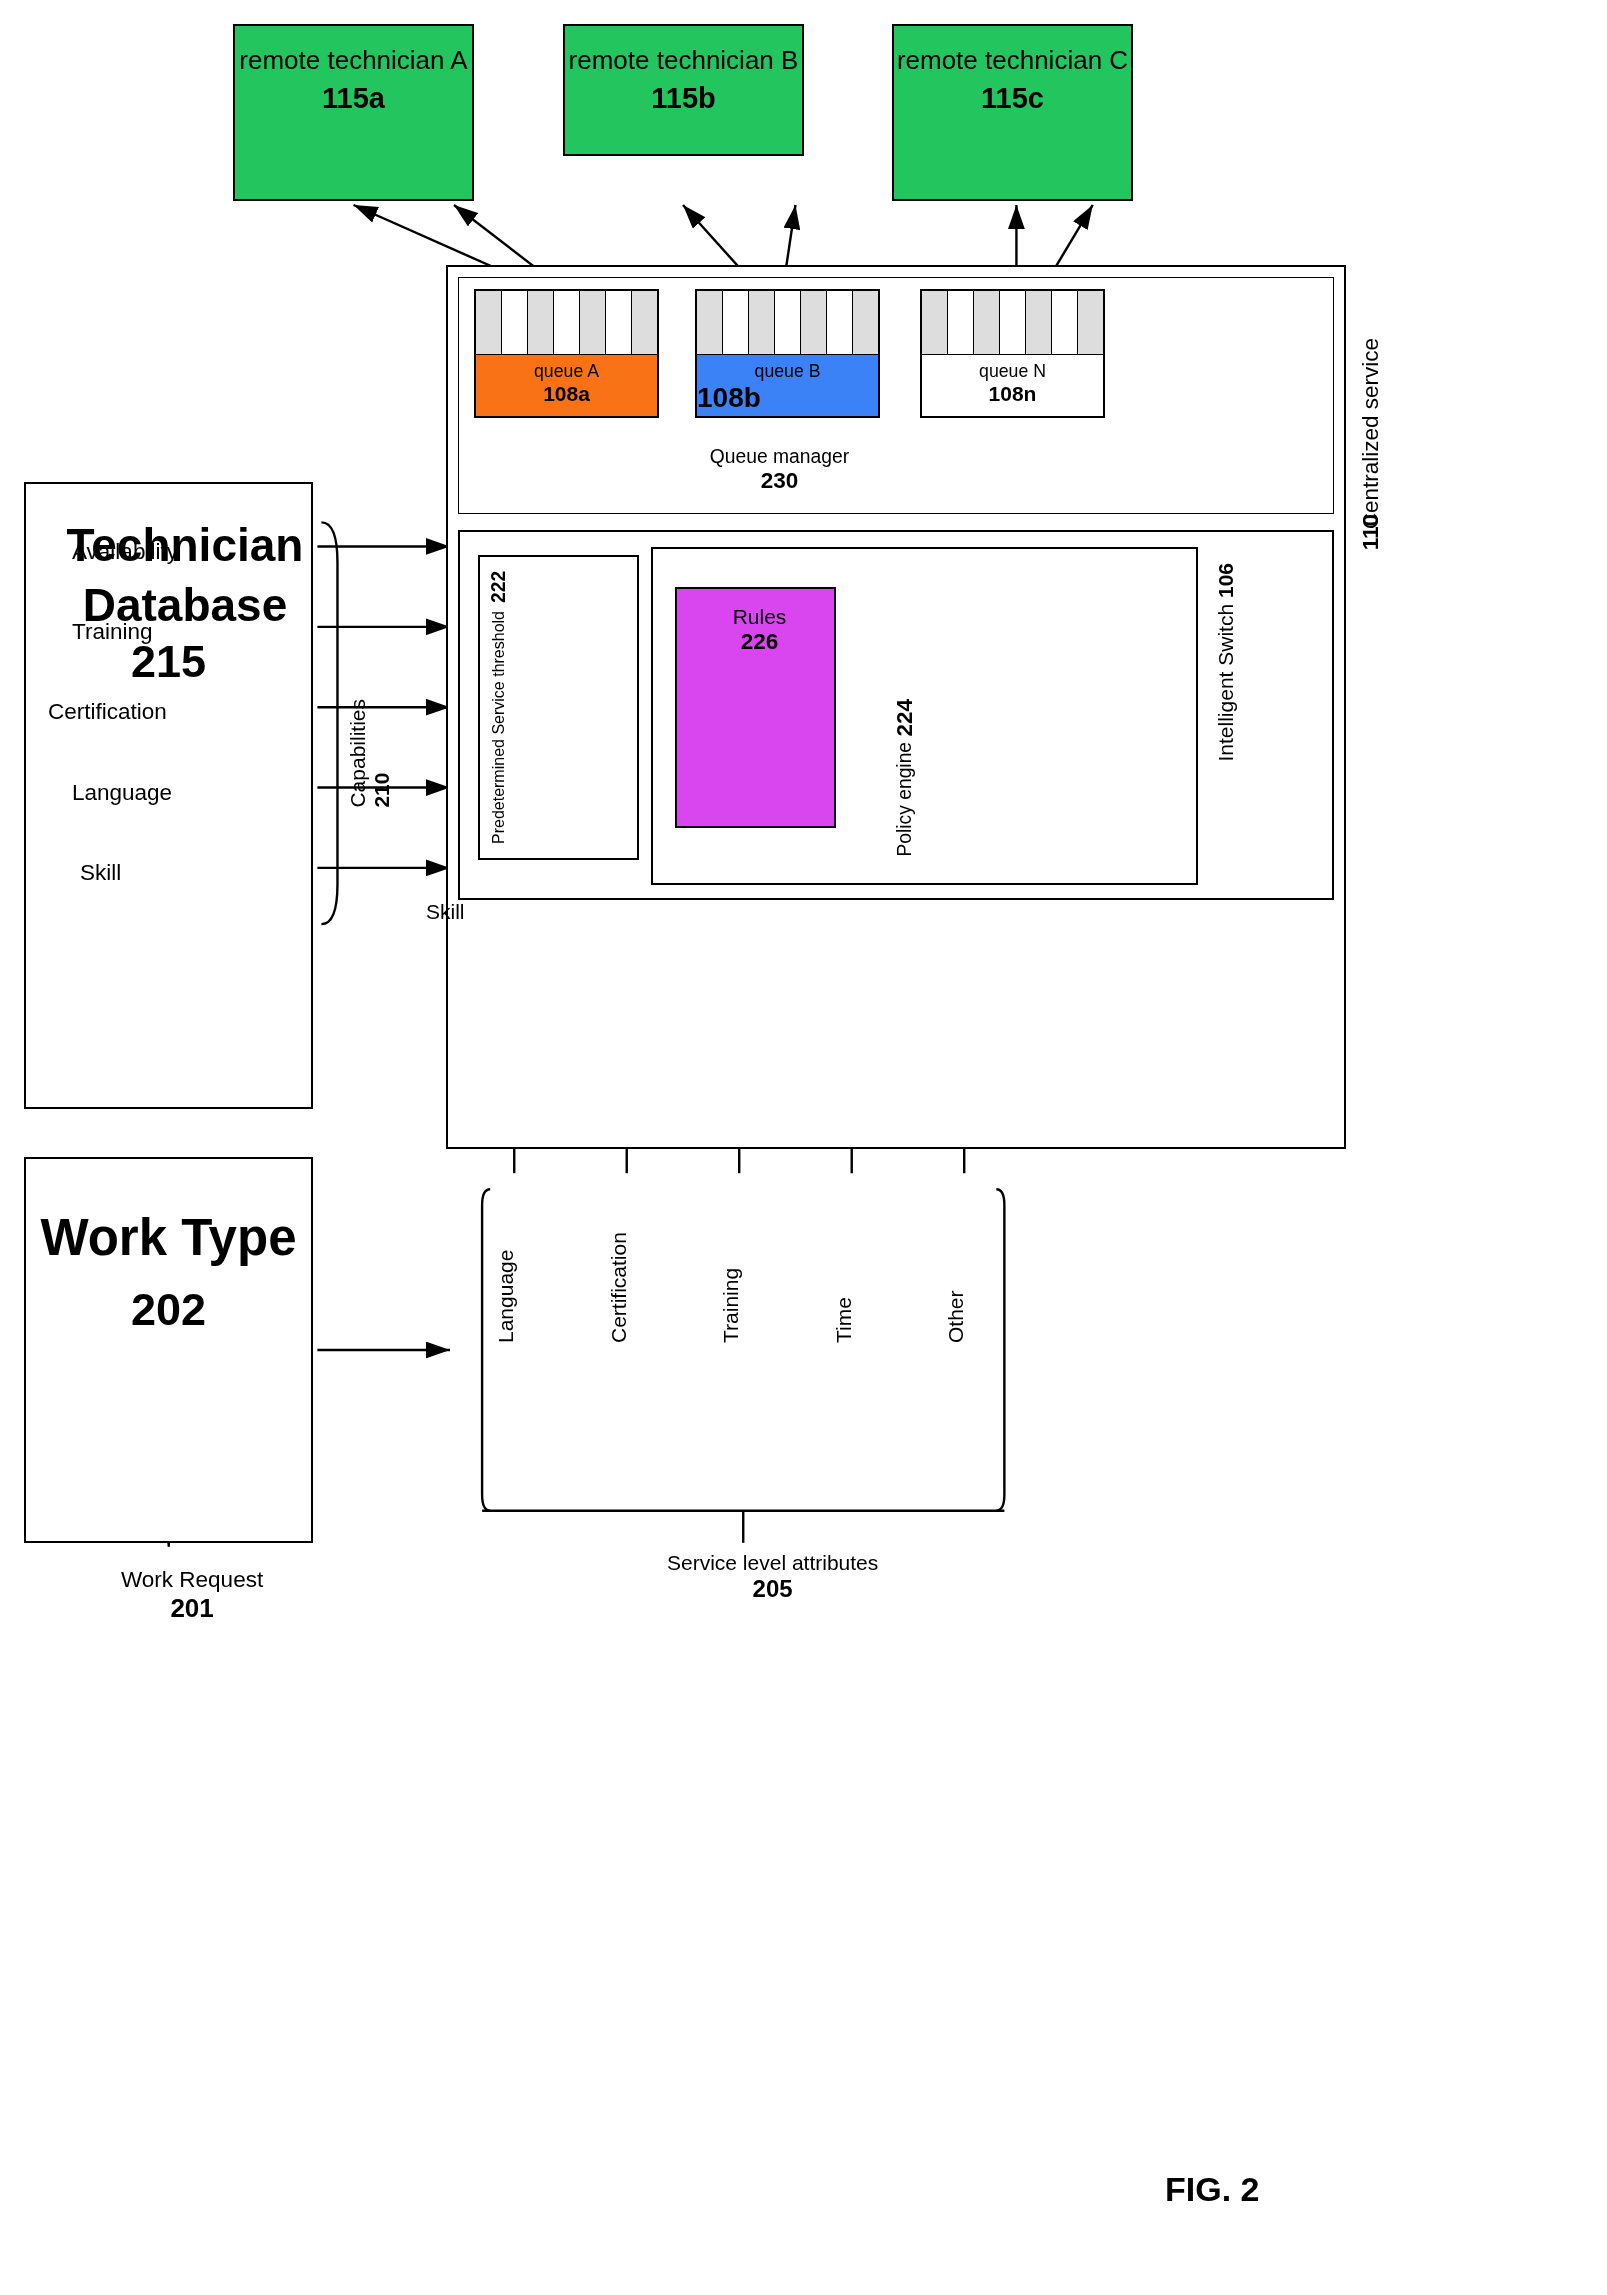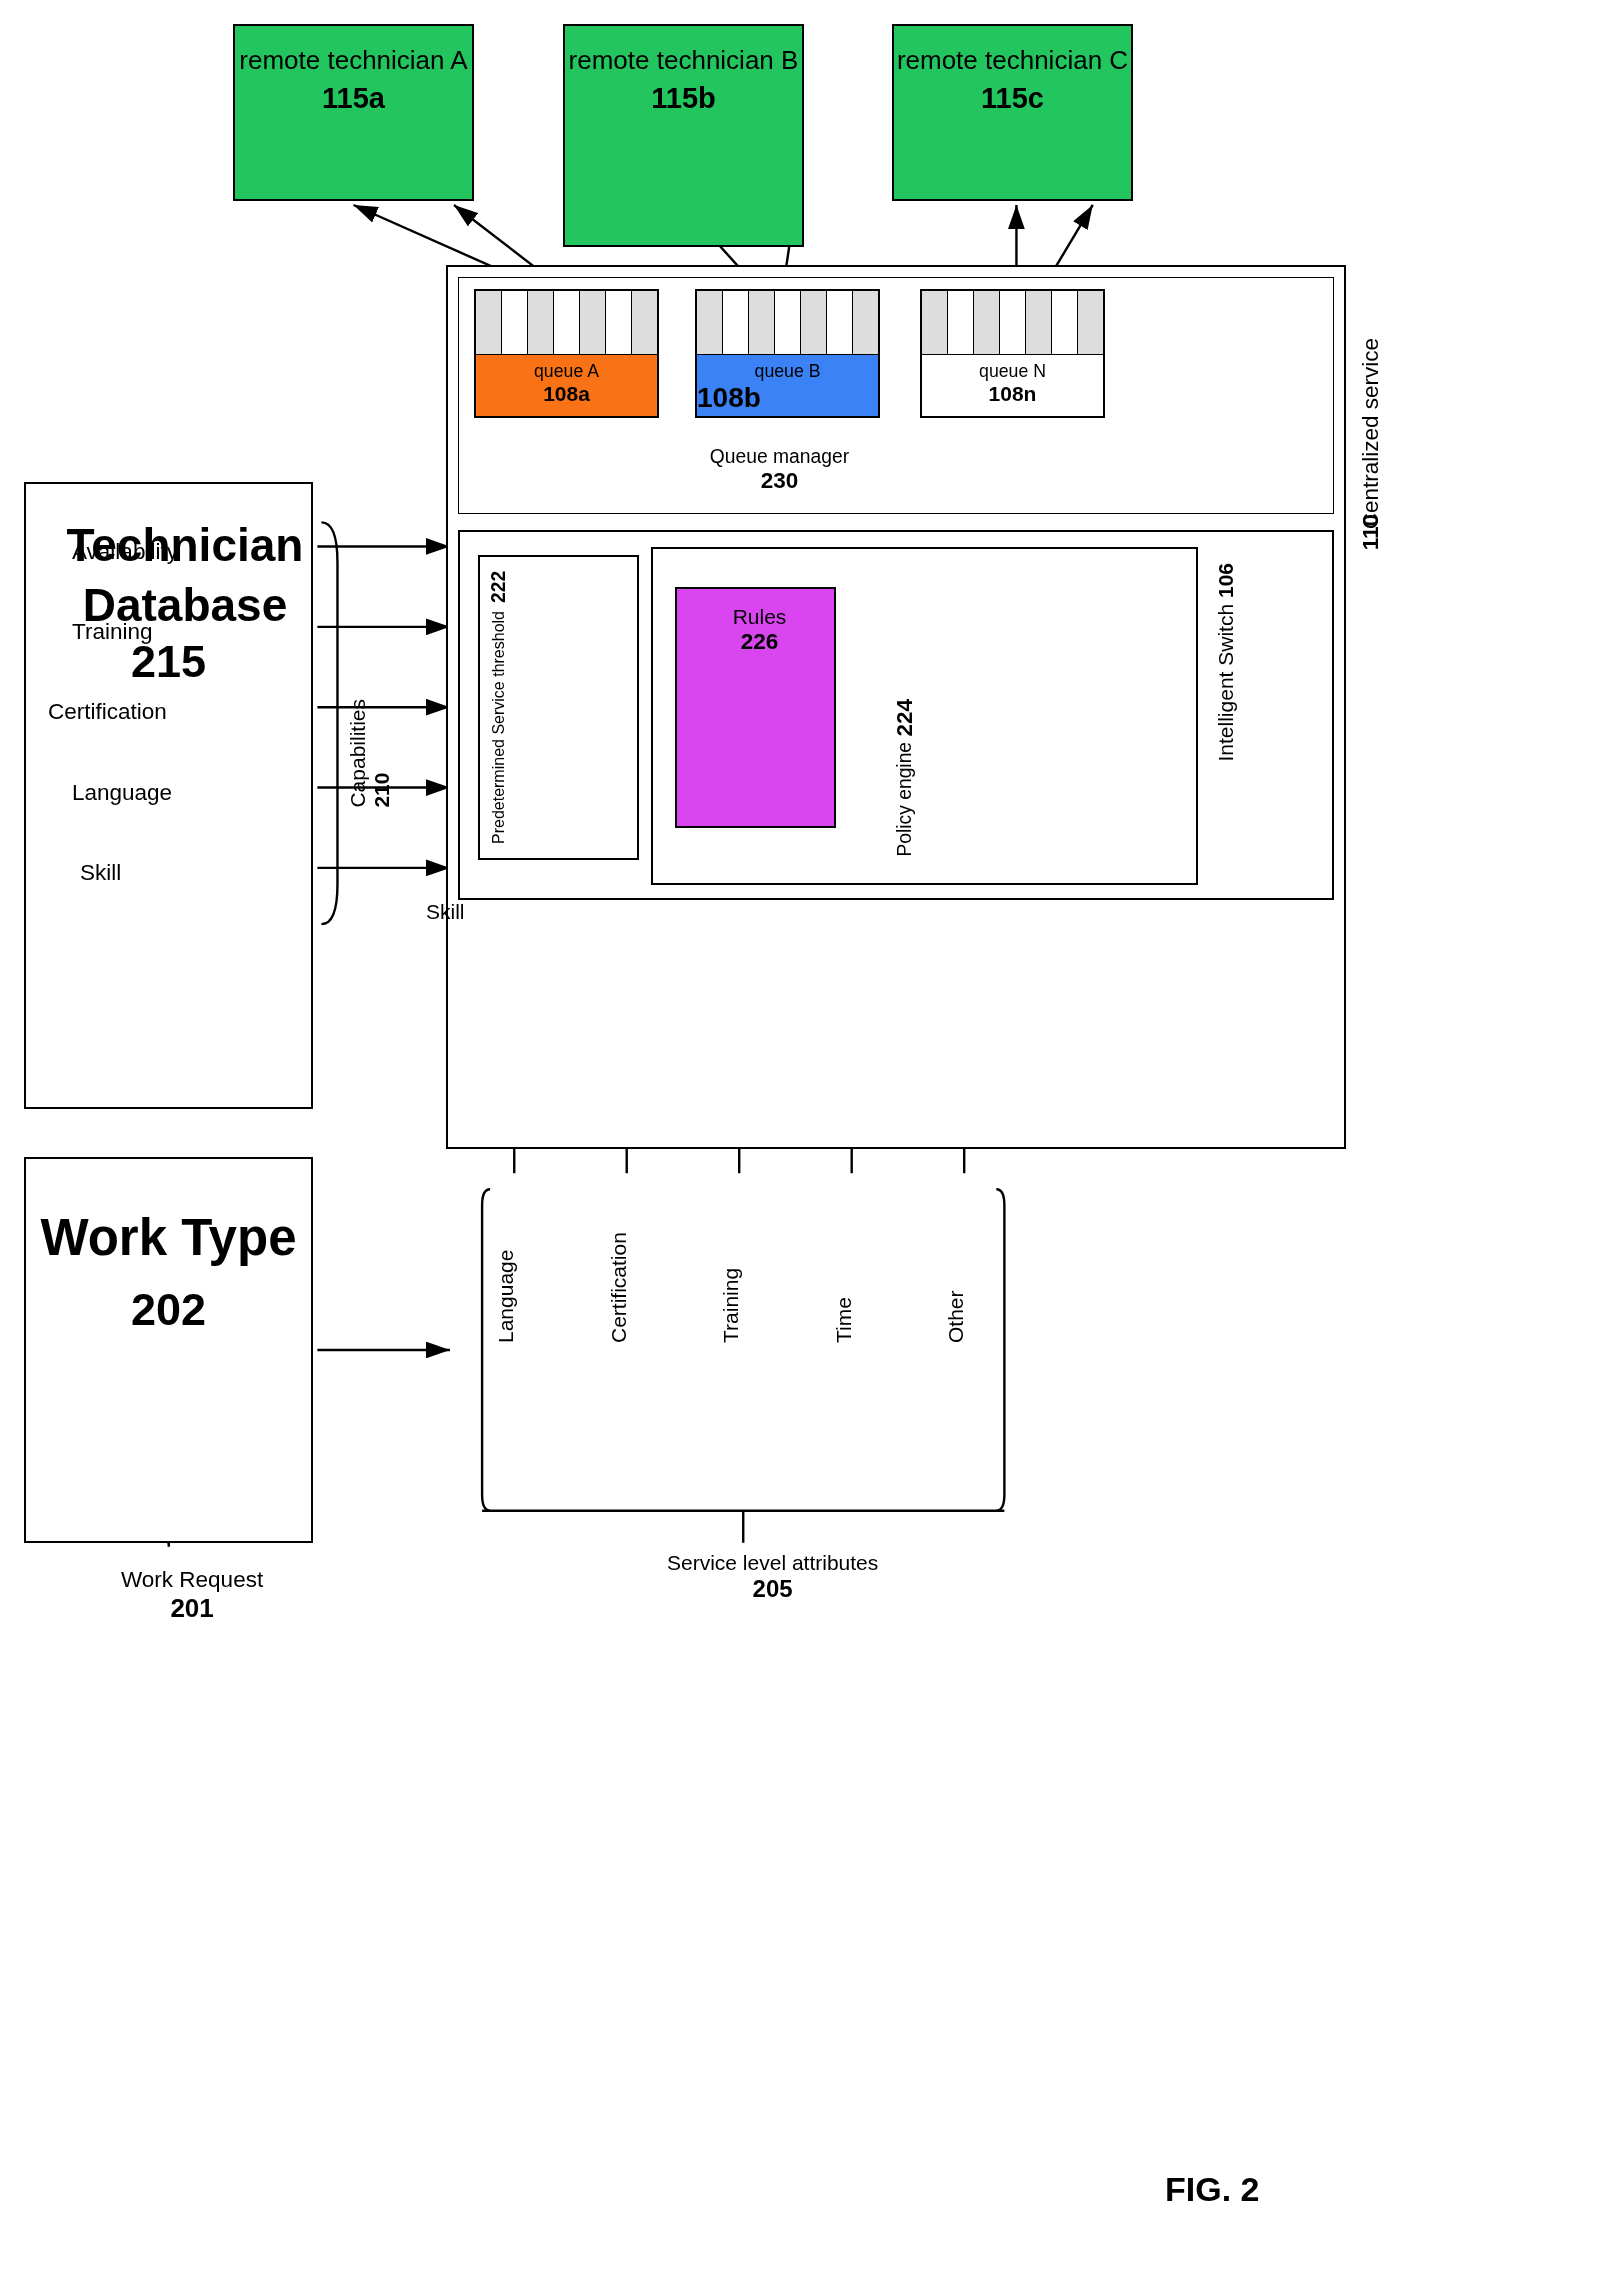--- a/index.html
+++ b/index.html
@@ -25,21 +25,21 @@
       background: #22c55e;
       text-align: center;
     }
 
     .remote-tech-a {
       top: 24px; left: 233px;
       width: 241px; height: 177px;
     }
     .remote-tech-b {
       top: 24px; left: 563px;
-      width: 241px; height: 223px;
+      width: 241px; height: 132px;
     }
     .remote-tech-c {
       top: 24px; left: 892px;
       width: 241px; height: 177px;
     }
 
     .box-title {
       font-size: 26px;
       line-height: 1.4;
       padding-top: 16px;

